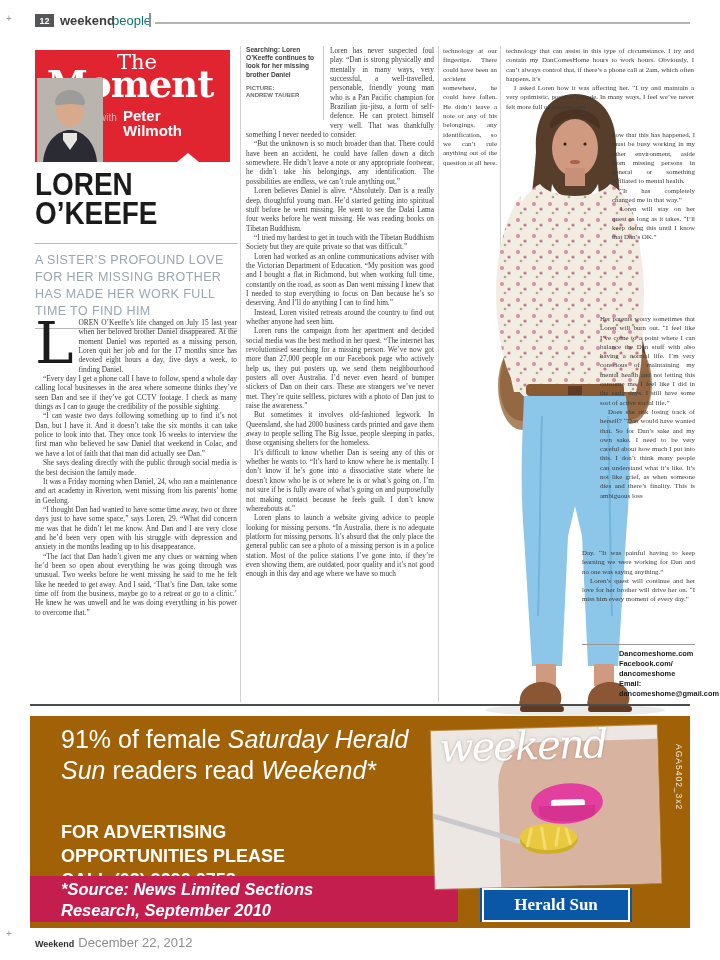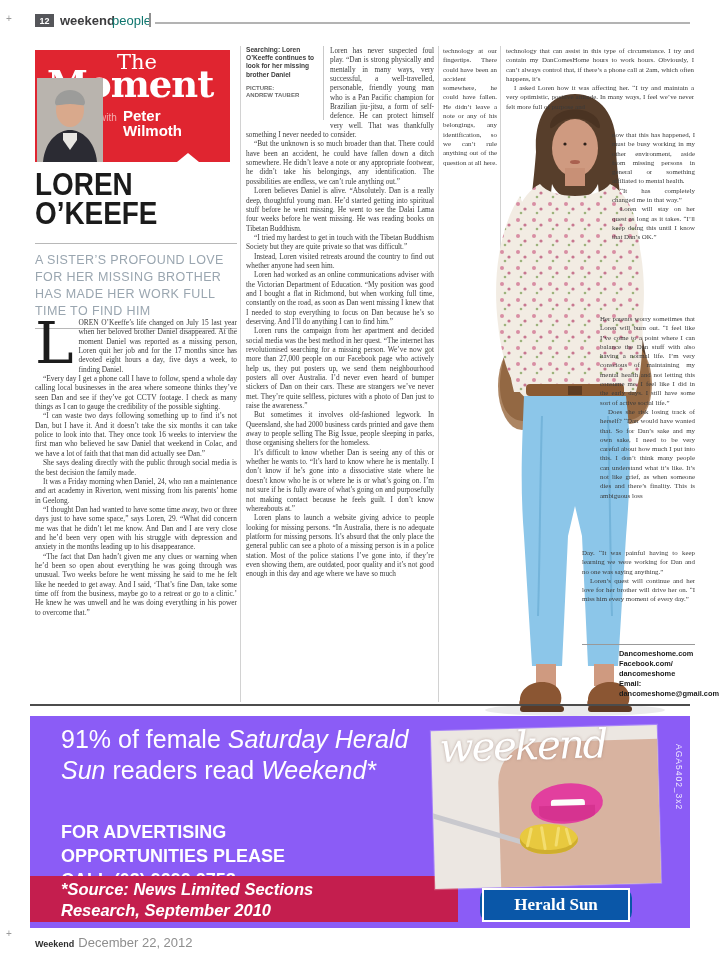--- a/index.html
+++ b/index.html
@@ -45,21 +45,21 @@
   .vrule{width:1px;background:#d2d2d2;}
   .tinycol{font-size:6.9px;line-height:9.3px;}
   .contact{font-family:"Liberation Sans",sans-serif;font-weight:bold;color:#1c1c1c;
            font-size:7.4px;line-height:10px;border-top:1px solid #999;padding-top:4px;}
   .contact p{margin:0;padding-left:37px;}
 
   
   .adrule{height:2px;background:#4c4c4c;}
 
   
-  .ad{background:#8b5cf6;width:660px;height:212px;}
+  .ad{background:#a16207;width:660px;height:212px;}
   .ad-headline{font-family:"Liberation Sans",sans-serif;color:#fff;font-size:25px;line-height:31px;width:350px;}
   .ad-headline em{font-style:italic;}
   .ad-cta{font-family:"Liberation Sans",sans-serif;color:#fff;font-weight:bold;font-size:18px;line-height:24px;}
   .ad-strip{background:#c41e4e;width:428px;height:46px;}
   .ad-source{font-family:"Liberation Sans",sans-serif;color:#fff;font-weight:bold;font-style:italic;
              font-size:16.5px;line-height:21px;padding:3px 0 0 31px;}
   .ad-code{font-family:"Liberation Sans",sans-serif;color:rgba(255,255,255,.85);font-size:8.5px;
            letter-spacing:1px;writing-mode:vertical-rl;}
   .cover{width:226px;height:158px;background:#ece7e2;transform:rotate(-1.6deg);overflow:hidden;
          box-shadow:0 0 0 1px rgba(255,255,255,.25);}
@@ -135,22 +135,22 @@
       <div class="credit">
         <div>PICTURE:</div>
         <div>ANDREW TAUBER</div>
       </div>
     </div>
     <div>
         <p>Loren has never suspected foul play. “Dan is strong physically and mentally in many ways, very successful, a well-travelled, personable, friendly young man who is a Pan Pacific champion for Brazilian jiu-jitsu, a form of self-defence. He can protect himself very well. That was thankfully something I never needed to consider.</p>
         <p>“But the unknown is so much broader than that. There could have been an accident, he could have fallen down a ditch somewhere. He didn’t leave a note or any appropriate footwear, he didn’t take his belongings, any identification. The possibilities are endless, we can’t rule anything out.”</p>
         <p>Loren believes Daniel is alive. “Absolutely. Dan is a really deep, thoughtful young man. He’d started getting into spiritual stuff before he went missing. He went to see the Dalai Lama four weeks before he went missing. He was reading books on Tibetan Buddhism.</p>
         <p>“I tried my hardest to get in touch with the Tibetan Buddhism Society but they are quite private so that was difficult.”</p>
+        <p>Loren had worked as an online communications adviser with the Victorian Department of Education. “My position was good and I bought a flat in Richmond, but when working full time, constantly on the road, as soon as Dan went missing I knew that I needed to stop everything to focus on Dan because he’s so deserving. And I’ll do anything I can to find him.”</p>
         <p>Instead, Loren visited retreats around the country to find out whether anyone had seen him.</p>
-        <p>Loren had worked as an online communications adviser with the Victorian Department of Education. “My position was good and I bought a flat in Richmond, but when working full time, constantly on the road, as soon as Dan went missing I knew that I needed to stop everything to focus on Dan because he’s so deserving. And I’ll do anything I can to find him.”</p>
         <p>Loren runs the campaign from her apartment and decided social media was the best method in her quest. “The internet has revolutionised searching for a missing person. We’ve now got more than 27,000 people on our Facebook page who actively help us, they put posters up, we send them neighbourhood posters all over Australia. I’d never even heard of bumper stickers of Dan on their cars. These are strangers we’ve never met. They’re quite selfless, pictures with a photo of Dan just to raise the awareness.”</p>
         <p>But sometimes it involves old-fashioned legwork. In Queensland, she had 2000 business cards printed and gave them away to people selling The Big Issue, people sleeping in parks, those organising shelters for the homeless.</p>
         <p>It’s difficult to know whether Dan is seeing any of this or whether he wants to. “It’s hard to know where he is mentally. I don’t know if he’s gone into a dissociative state where he doesn’t know who he is or where he is or what’s going on. I’m not sure if he is fully aware of what’s going on and purposefully not making contact because he feels guilt. I don’t know whereabouts at.”</p>
         <p>Loren plans to launch a website giving advice to people looking for missing persons. “In Australia, there is no adequate platform for missing persons. It’s absurd that the only place the general public can see a photo of a missing person is in a police station. Most of the police stations I’ve gone into, if they’re even showing them, are outdated, poor quality and it’s not good enough in this day and age where we have so much</p>
       </div>
   </div>
 
   <svg class="abs" style="left:450px;top:56px;" width="240" height="660" viewBox="0 0 240 660">
     <ellipse cx="125" cy="654" rx="90" ry="6" fill="#000" opacity="0.08"></ellipse>
     <path d="M125,38 C98,38 84,62 86,96 C82,150 70,230 52,310 C44,350 60,374 88,362 L100,300 C96,225 98,160 102,128 C110,148 140,148 148,128 C152,165 150,215 152,265 L164,362 C192,372 206,350 198,310 C182,232 170,152 166,96 C168,62 152,38 125,38 Z" fill="#573e2b"></path>
@@ -251,21 +251,21 @@
       <div class="lips-teeth"></div>
       <div class="lips-lower"></div>
       <div class="pasta">
         <div class="pasta-strand" style="left:8px;top:3px;height:20px;transform:rotate(14deg);"></div>
         <div class="pasta-strand" style="left:22px;top:2px;height:24px;transform:rotate(-8deg);"></div>
         <div class="pasta-strand" style="left:36px;top:3px;height:20px;transform:rotate(10deg);"></div>
         <div class="pasta-strand" style="left:47px;top:4px;height:18px;transform:rotate(-14deg);"></div>
       </div>
       <div class="cover-title">weekend</div>
     </div>
-    <div class="abs hslogo" style="left:450px;top:172px;border-radius:10px;">
+    <div class="abs hslogo" style="left:450px;top:172px;">
       <div class="hslogo-inner">Herald Sun</div>
     </div>
     <div class="abs ad-code" style="right:6px;top:28px;">AGA5402_3x2</div>
   </div>
 
   <div class="abs regmark" style="left:6px;top:928px;">+</div>
   <div class="abs" style="left:35px;top:933px;">
     <span class="foot-brand">Weekend</span>
     <span class="foot-date">December 22, 2012</span>
   </div>

